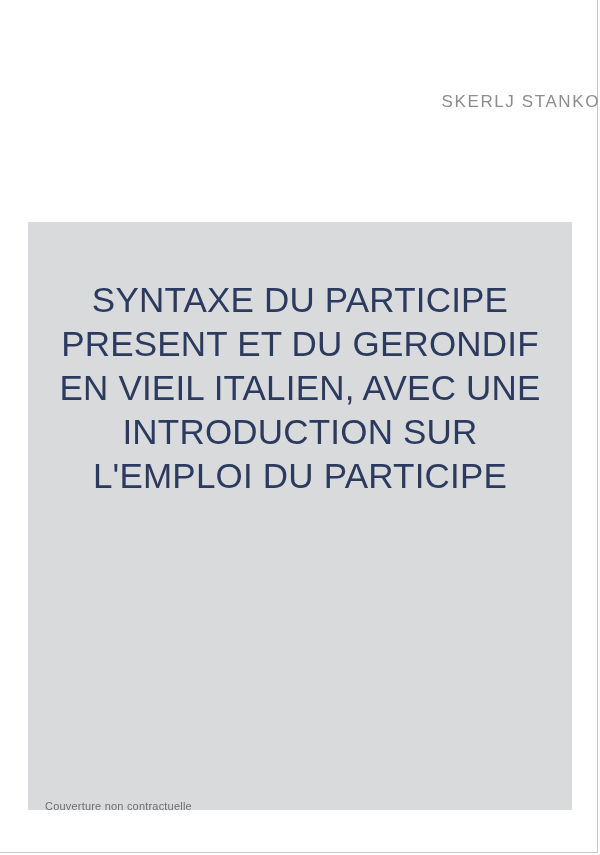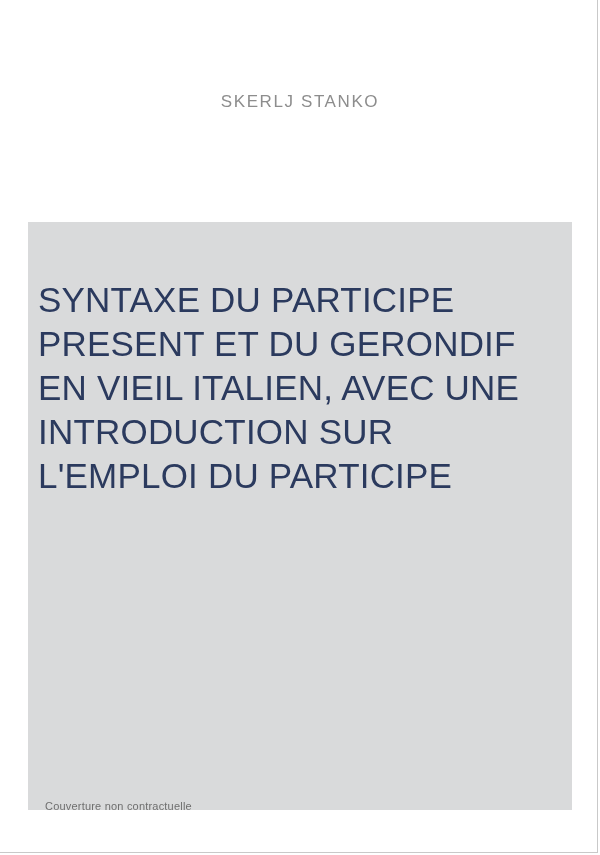--- a/index.html
+++ b/index.html
@@ -28,40 +28,40 @@
     border-right: 1px solid #c9c9c9;
     border-bottom: 1px solid #c9c9c9;
     box-sizing: border-box;
     pointer-events: none;
   }
   .author {
     position: absolute;
     top: 92px;
     left: 0;
     width: 600px;
-    text-align: center;
+    text-align: right;
     font-size: 17px;
     letter-spacing: 1.6px;
     color: #8d8d8d;
     font-weight: 400;
   }
   .title-band {
     position: absolute;
     left: 28px;
     top: 222px;
     width: 544px;
     height: 588px;
     background: #d9dadb;
   }
   .title {
     position: absolute;
     left: 28px;
     top: 278px;
     width: 544px;
-    text-align: left;
+    text-align: center;
     color: #2b3a5e;
     font-size: 35px;
     line-height: 44px;
     letter-spacing: 0.2px;
     font-weight: 400;
     padding: 0 10px;
     box-sizing: border-box;
   }
   .disclaimer {
     position: absolute;

